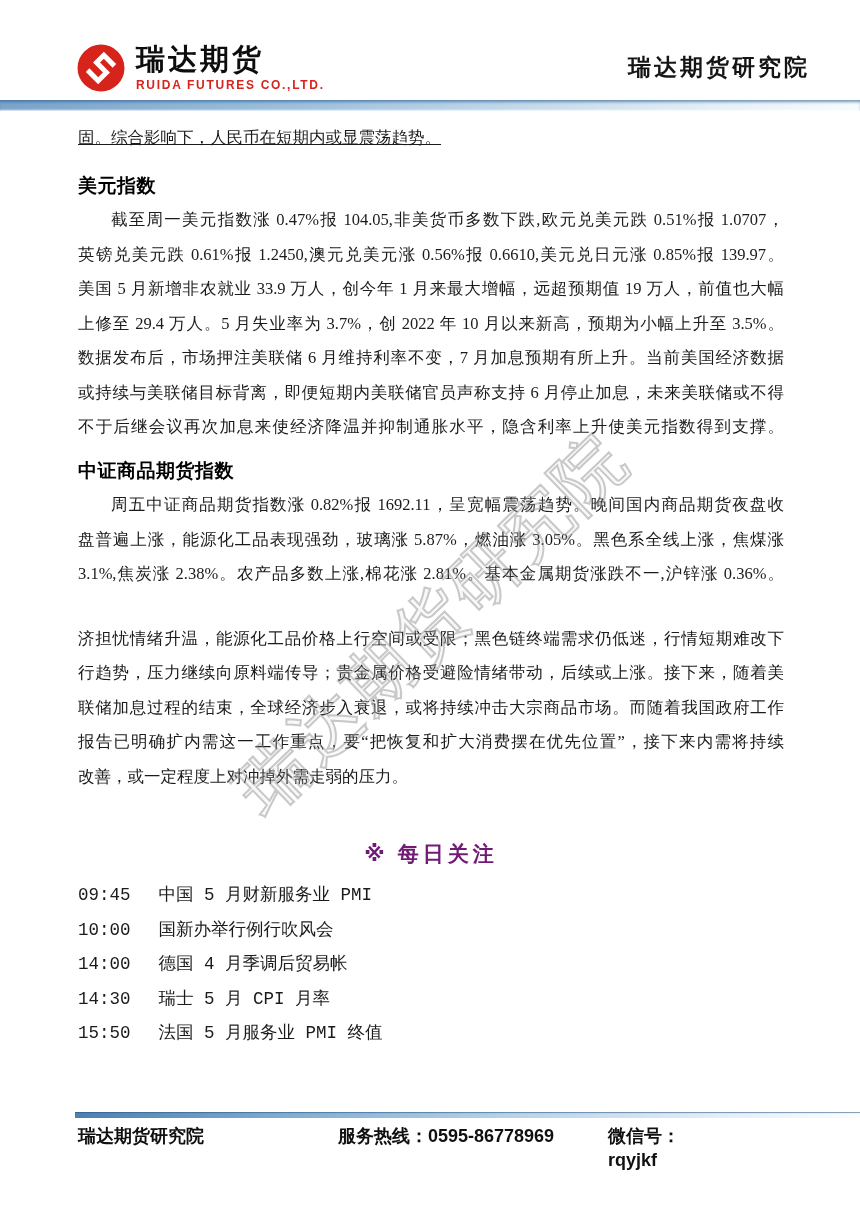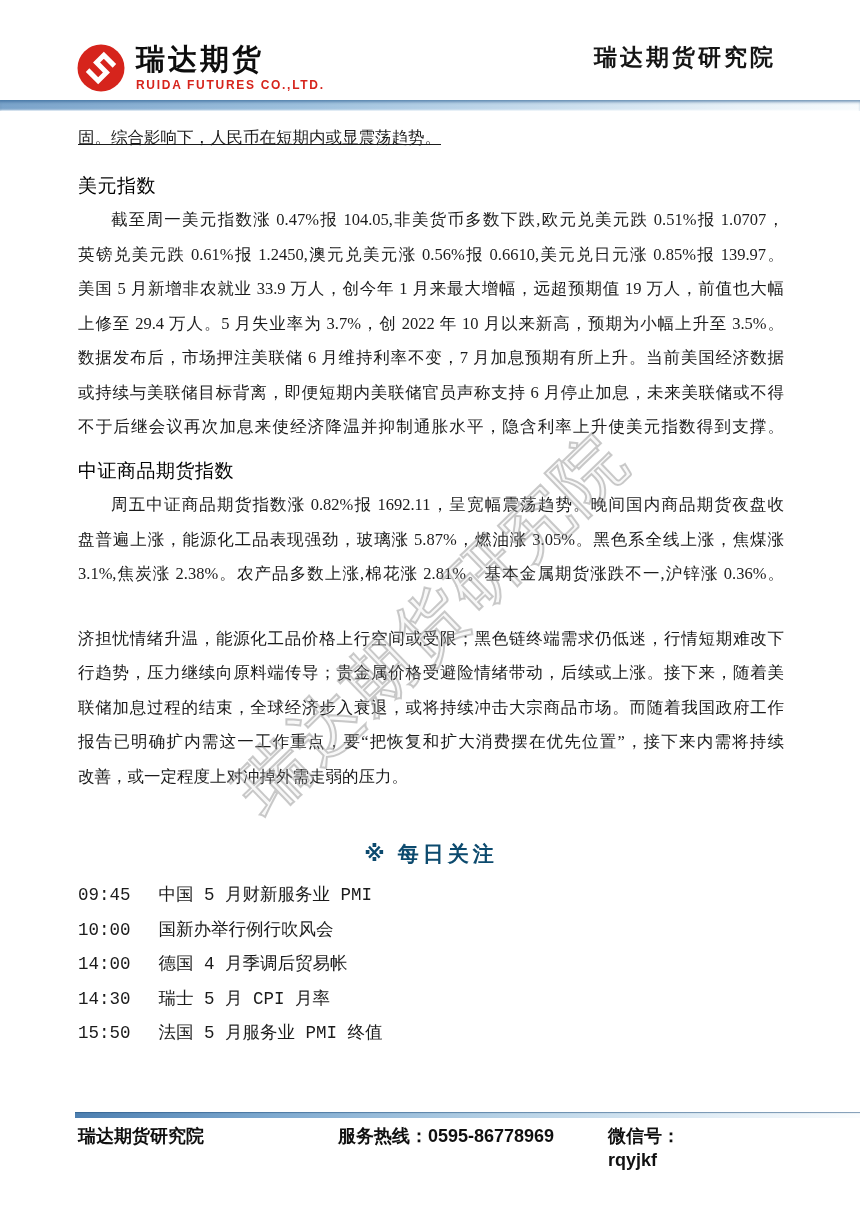--- a/index.html
+++ b/index.html
@@ -2,43 +2,43 @@
 <html><head>
 <meta charset="utf-8">
 <style>
   html,body{margin:0;padding:0;background:#e9e9e9;}
   .page{
     position:relative;width:860px;height:1217px;margin:0 auto;background:#ffffff;
     overflow:hidden;color:#1b1b1b;
     font-family:"Liberation Serif","DejaVu Serif",serif;
   }
   
-  .header{position:absolute;top:42px;left:75px;right:84px;display:flex;justify-content:space-between;align-items:flex-start;}
+  .header{position:absolute;top:42px;left:75px;right:50px;display:flex;justify-content:space-between;align-items:center;}
   .logo{display:flex;align-items:center;gap:9px;}
   .logo-icon svg{width:52px;height:52px;display:block;}
   .logo-cn{font-family:"Liberation Sans","DejaVu Sans",sans-serif;font-weight:bold;font-size:29px;letter-spacing:3px;color:#0d0d0d;line-height:1;}
   .logo-en{font-family:"Liberation Sans","DejaVu Sans",sans-serif;font-weight:bold;font-size:12px;letter-spacing:1.7px;color:#d6241c;margin-top:4px;}
   .right-title{font-family:"Liberation Sans","DejaVu Sans",sans-serif;font-weight:600;font-size:23px;letter-spacing:3px;color:#151515;padding-bottom:1px;}
   .header-bar{
     position:absolute;top:100px;left:0;width:860px;height:11px;
     background:linear-gradient(90deg,#7aa3ca 0%,#9dc0dd 35%,#c9dded 65%,#e9f2f8 86%,#f7fbfd 100%);
     box-shadow:inset 0 3px 3px -1px rgba(47,98,148,.65), inset 0 -2px 2px -1px rgba(255,255,255,.9);
   }
   
   .content{position:absolute;top:111px;left:78px;width:706px;}
   .line{font-size:16.5px;line-height:34.5px;height:34.5px;white-space:nowrap;text-align:justify;text-align-last:justify;}
   .line.short{text-align-last:left;}
   .line.indent{text-indent:2em;}
   .cont-line{margin-top:10px;text-decoration:underline;}
-  .sec-heading{margin:13px 0 0;font-family:"Liberation Sans","DejaVu Sans",sans-serif;font-weight:normal;font-size:19px;line-height:34.5px;color:#000;letter-spacing:.5px;}
+  .sec-heading{margin:13px 0 0;font-family:"Liberation Sans","DejaVu Sans",sans-serif;font-weight:bold;font-size:19px;line-height:34.5px;color:#000;letter-spacing:.5px;}
   .sec-heading.second{margin-top:9px;}
   .para{margin:0;}
   .para.gap{margin-top:30px;}
   
-  .daily-title{margin-top:45px;text-align:center;font-family:"Liberation Sans","DejaVu Sans",sans-serif;font-weight:bold;font-size:21px;line-height:30px;letter-spacing:4px;color:#0c4a6e;}
+  .daily-title{margin-top:45px;text-align:center;font-family:"Liberation Sans","DejaVu Sans",sans-serif;font-weight:bold;font-size:21px;line-height:30px;letter-spacing:4px;color:#701a75;}
   .daily-title .marker{letter-spacing:0;margin-right:13px;}
   .focus-list{margin-top:9px;}
   .focus-row{display:flex;font-size:17.5px;line-height:34.5px;height:34.5px;font-family:Liberation Mono, monospace;}
   .focus-time{flex:0 0 auto;}
   .focus-event{margin-left:28px;}
   
   .footer-bar{
     position:absolute;top:1112px;left:75px;right:0;height:6px;
     background:linear-gradient(90deg,#4d7fb0 0%,#7ea9cf 25%,#b7d2e6 55%,#e3eef6 82%,#fbfdfe 100%);
     box-shadow:inset 0 2px 1px -1px rgba(40,85,130,.6);

